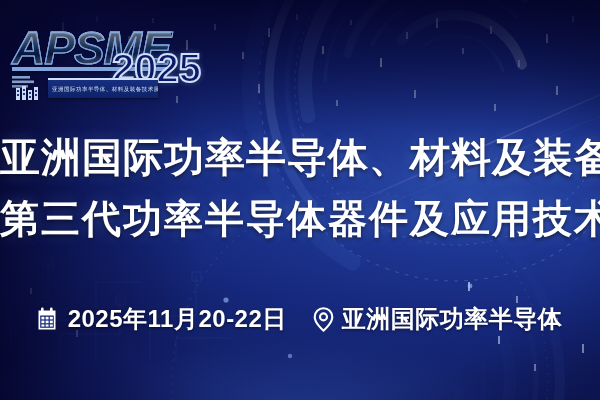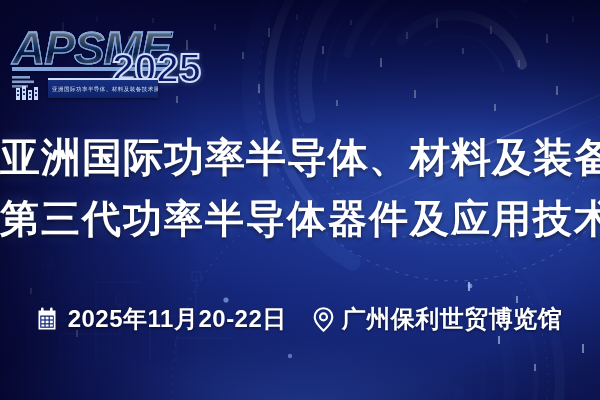--- a/index.html
+++ b/index.html
@@ -394,17 +394,17 @@
           <rect x="11.8" y="17.4" width="3" height="2.2"></rect>
         </g>
       </svg>
       <span class="info-text">2025年11月20-22日</span>
     </div>
     <div class="info-item">
       <svg class="info-icon" width="21" height="25" viewBox="0 0 21 25" xmlns="http://www.w3.org/2000/svg">
         <path d="M10.5 1.2 C5.6 1.2 1.7 5.1 1.7 10 C1.7 16.3 10.5 23.6 10.5 23.6 C10.5 23.6 19.3 16.3 19.3 10 C19.3 5.1 15.4 1.2 10.5 1.2 Z" fill="none" stroke="#ffffff" stroke-width="2.1"></path>
         <circle cx="10.5" cy="9.9" r="3.5" fill="none" stroke="#ffffff" stroke-width="2.1"></circle>
       </svg>
-      <span class="info-text">广州保利世贸博览馆</span>
+      <span class="info-text">亚洲国际功率半导体</span>
     </div>
   </div>
 
 </div>
 
 </body></html>

